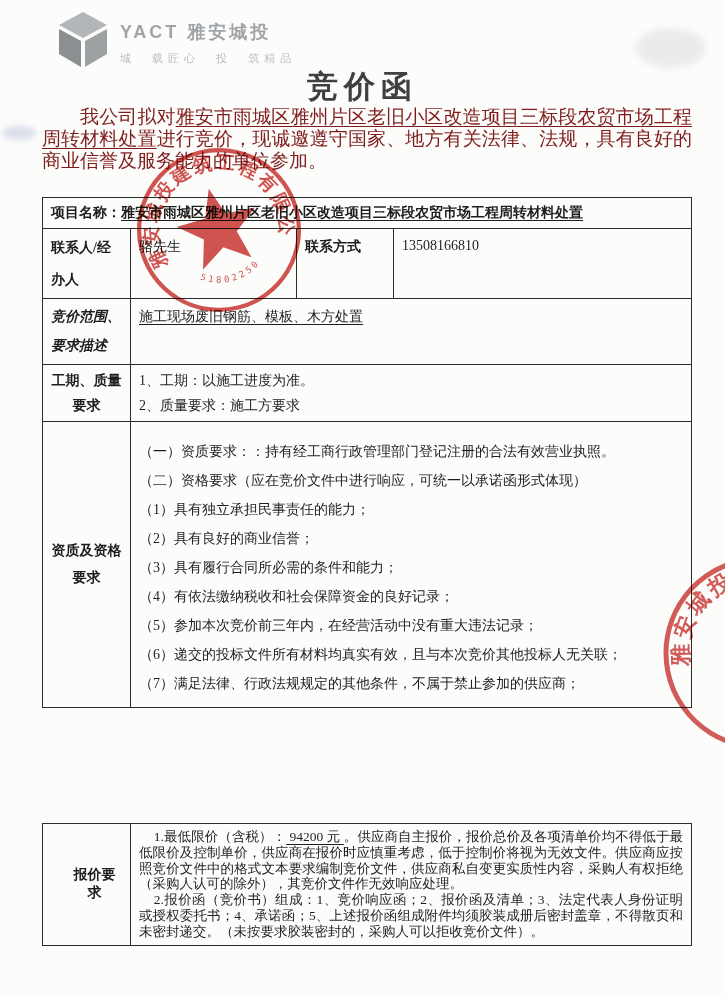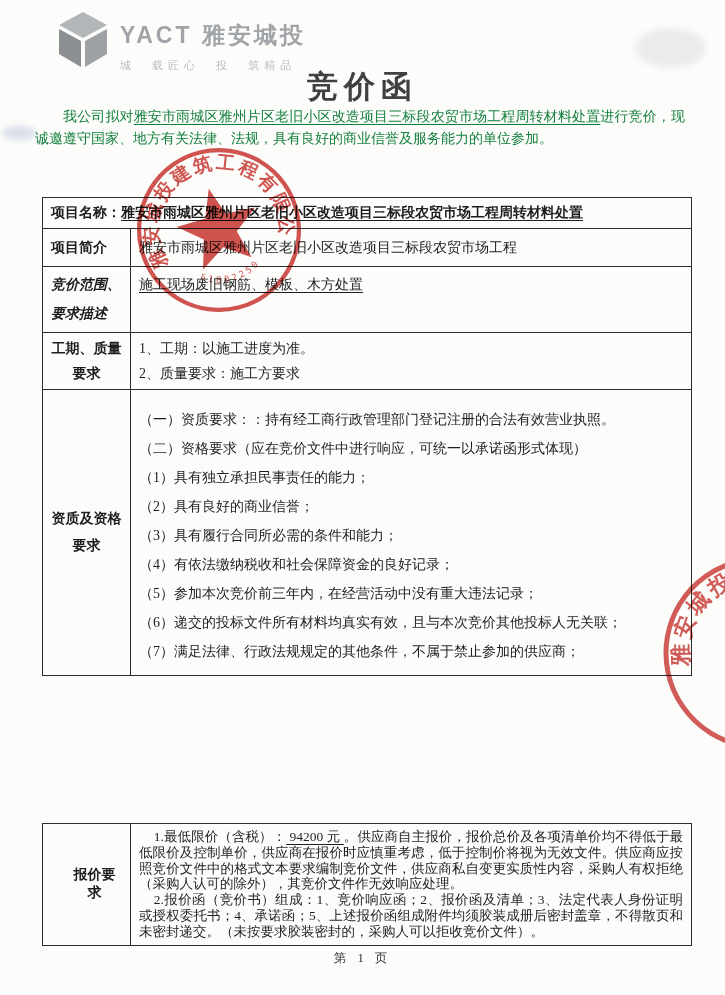--- a/index.html
+++ b/index.html
@@ -8,35 +8,35 @@
     background:#fcfcfb; overflow:hidden;
     font-family:"Liberation Serif","DejaVu Serif",serif;
     color:#1e1e1e;
   }
   
   .letterhead{position:absolute;left:56px;top:10px;display:flex;align-items:flex-start;}
   .cube{width:54px;height:58px;margin-right:10px;}
   .logo-block{padding-top:10px;}
   .logo-name{
     font-family:"Liberation Sans","DejaVu Sans",sans-serif;
-    font-size:23px;font-weight:bold;color:#a0a4a8;letter-spacing:3px;
+    font-size:18px;font-weight:bold;color:#a0a4a8;letter-spacing:3px;
   }
   .logo-tagline{
     font-family:"Liberation Sans","DejaVu Sans",sans-serif;
     font-size:11px;color:#b9bdc0;letter-spacing:5px;word-spacing:8px;margin-top:7px;
   }
   
   .doc-title{
     position:absolute;left:0;top:66px;width:100%;text-align:center;
     font-size:31px;font-weight:bold;color:#404040;letter-spacing:6px;margin:0;
   }
   
   .intro{
-    position:absolute;left:35px;top:106px;width:650px;margin:0;
-    font-size:14px;line-height:22px;text-align:justify;text-indent:2em;color:#15803d;
+    position:absolute;left:42px;top:106px;width:650px;margin:0;
+    font-size:19px;line-height:22px;text-align:justify;text-indent:2em;color:#7f1d1d;
   }
   .u{text-decoration:underline;text-underline-offset:3px;}
   
   table{position:absolute;left:42px;border-collapse:collapse;width:650px;table-layout:fixed;z-index:1;}
   .tbl-main{top:197px;}
   .tbl-quote{top:823px;}
   td{
     border:1px solid #2c2c2c;padding:3px 8px;font-size:14px;color:#1e1e1e;
     vertical-align:middle;word-break:break-all;
   }
@@ -95,22 +95,24 @@
         <col style="width:88px">
         <col style="width:166px">
         <col style="width:97px">
         <col>
       </colgroup>
     <tbody>
         <tr>
       <td colspan="4" style="height:24px;"><span class="lbl-inline" style="font-weight:bold">项目名称：</span><span class="u" style="font-weight:bold">雅安市雨城区雅州片区老旧小区改造项目三标段农贸市场工程周转材料处置</span></td>
     </tr>
     <tr>
-      <td class="lbl" style="height:31px;">项目简介</td>
-      <td colspan="3">雅安市雨城区雅州片区老旧小区改造项目三标段农贸市场工程</td>
+      <td class="lbl lh-spread" style="height:55px;">联系人/经办人</td>
+      <td class="vtop">骆先生</td>
+      <td class="c-lbl2 vtop">联系方式</td>
+      <td class="vtop">13508166810</td>
     </tr>
     <tr>
       <td class="lbl lh-spread2" style="height:53px;font-style:italic;">竞价范围、要求描述</td>
       <td colspan="3" class="vtop"><span class="u">施工现场废旧钢筋、模板、木方处置</span></td>
     </tr>
     <tr>
       <td class="lbl center-lbl" style="height:47px;line-height:1.8;">工期、质量要求</td>
       <td colspan="3">
         <div class="sched-line">1、工期：以施工进度为准。</div>
         <div class="sched-line">2、质量要求：施工方要求</div>
@@ -167,15 +169,14 @@
   <svg class="seal seal-edge" viewBox="0 0 200 200">
     <defs>
       <path id="arcTop2" d="M 32.3,124.6 A 72,72 0 1 1 167.7,124.6" fill="none"></path>
     </defs>
     <circle cx="100" cy="100" r="94" fill="none" stroke="#c9342e" stroke-width="5"></circle>
     <text font-size="22" font-weight="bold" fill="#c9342e" font-family="'Liberation Serif',serif">
       <textPath href="#arcTop2" startOffset="0" textLength="300">雅安城投建筑工程有限公司</textPath>
     </text>
   </svg>
 
-  <div class="footer">第 1 页</div>
 
 </div>
 
 </body></html>

